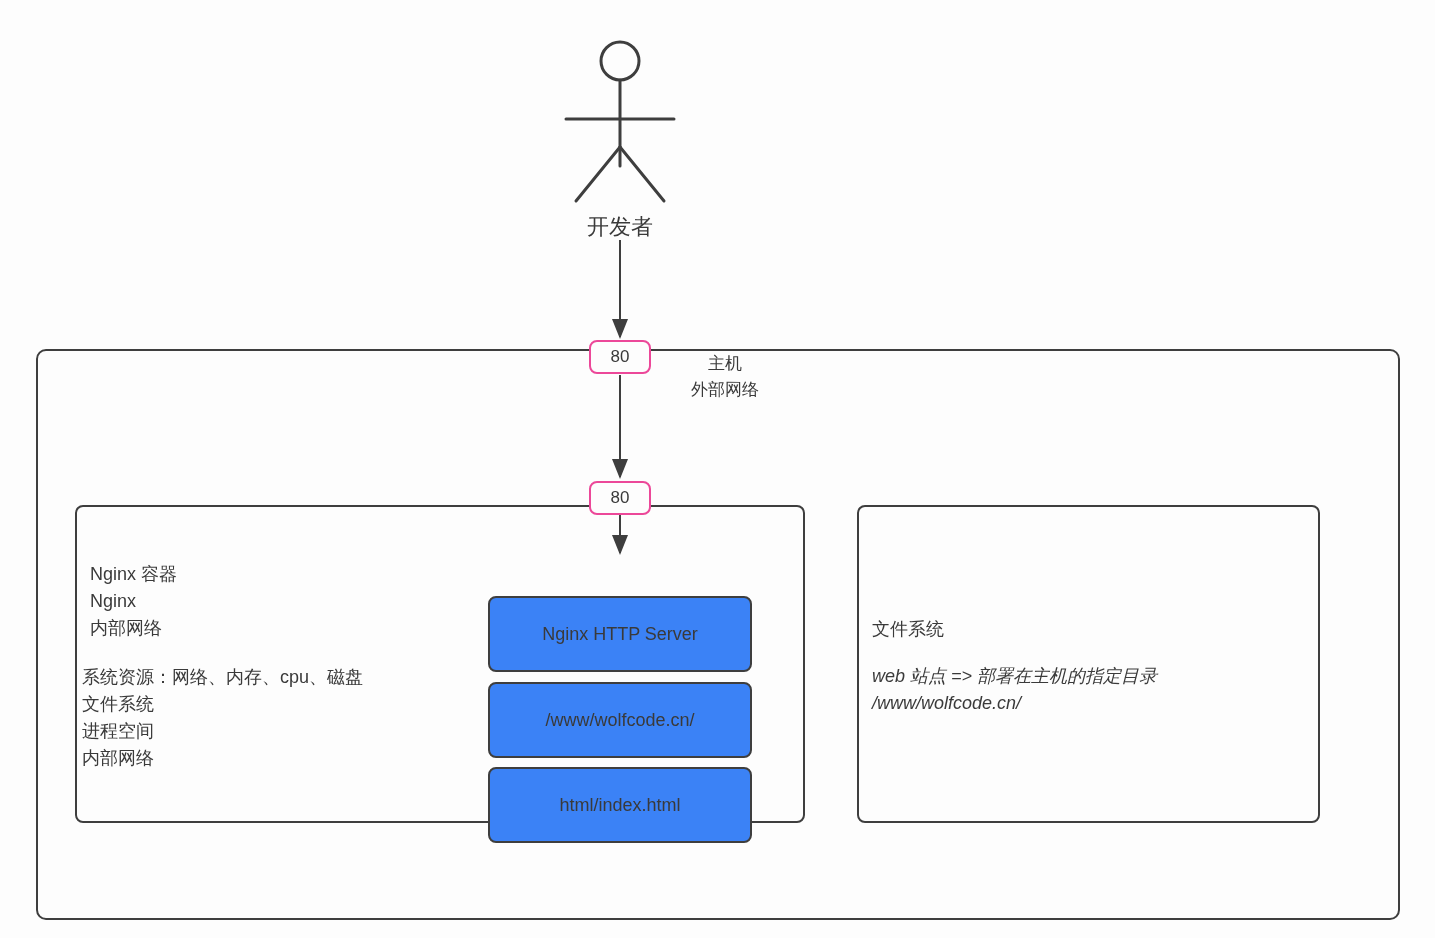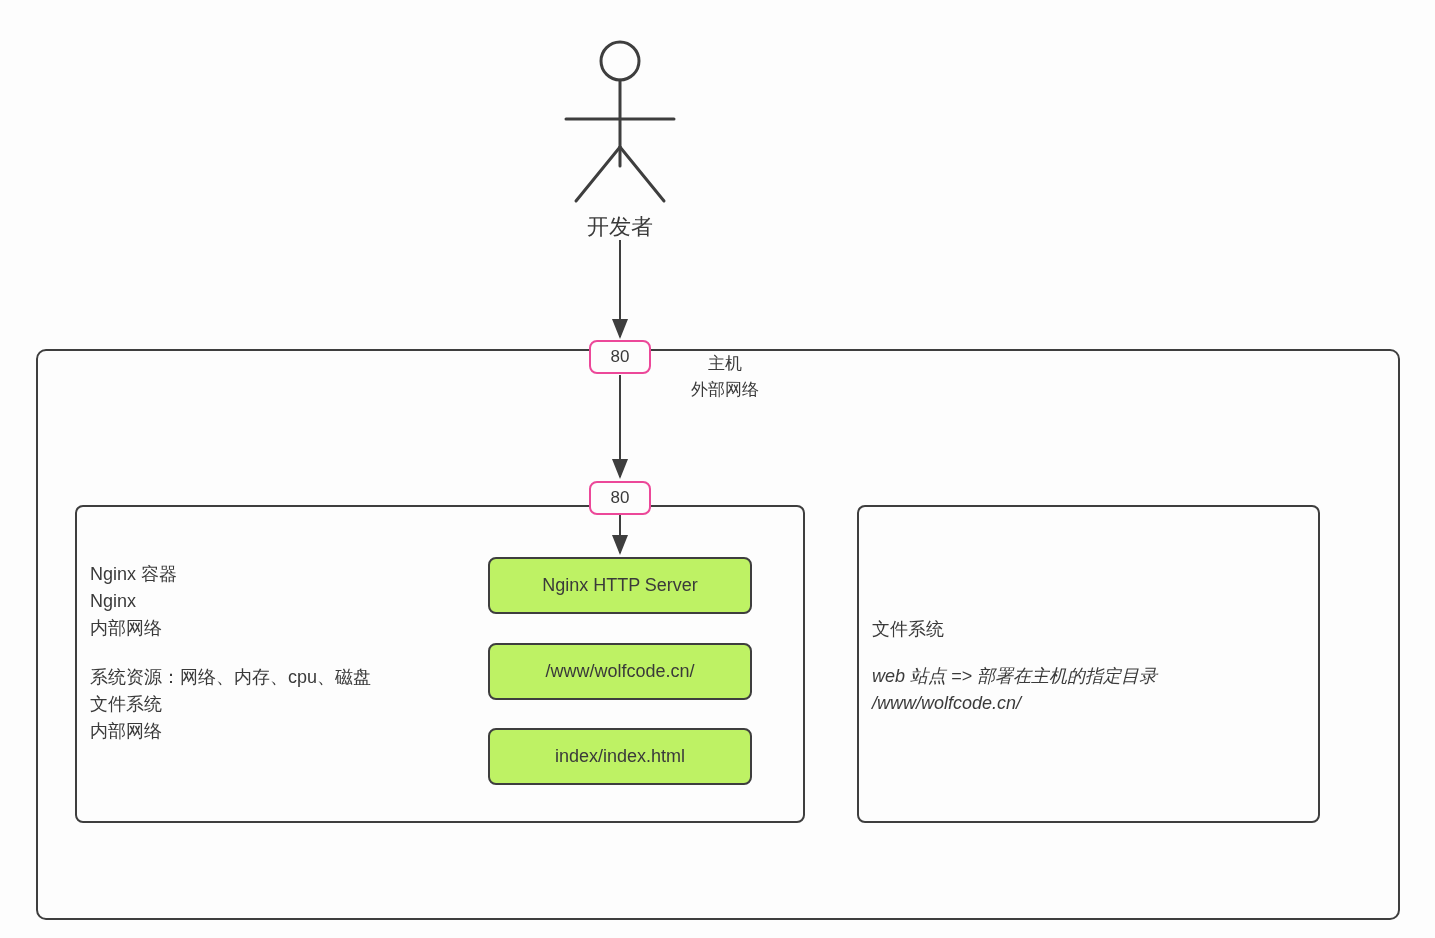--- a/index.html
+++ b/index.html
@@ -39,29 +39,30 @@
     z-index: 2;
   }
   .fs-box {
     left: 857px; top: 505px;
     width: 463px; height: 318px;
     z-index: 2;
   }
   .node {
     position: absolute;
     left: 488px;
-    width: 264px; height: 57px;
+    width: 264px; height: 76px;
     border: 2px solid #3e3e3e;
     border-radius: 8px;
-    background: #bef264;
+    background: #3b82f6;
     display: flex;
     align-items: center;
     justify-content: center;
     font-size: 18px;
     z-index: 3;
+    margin-top: 39px;
   }
   .node-nginx { top: 557px; }
   .node-www   { top: 643px; }
   .node-html  { top: 728px; }
   .port-badge {
     position: absolute;
     left: 589px;
     width: 62px; height: 34px;
     border: 2px solid #ec4899;
     border-radius: 8px;
@@ -82,21 +83,21 @@
     font-size: 22px;
   }
   .host-label {
     left: 659px; top: 351px;
     width: 132px;
     text-align: center;
     font-size: 17px;
     line-height: 26px;
   }
   .docker-info-top    { left: 90px; top: 561px; }
-  .docker-info-bottom { left: 90px; top: 664px; }
+  .docker-info-bottom { left: 82px; top: 664px; }
   .fs-title { left: 872px; top: 616px; }
   .fs-text  { left: 872px; top: 663px; font-style: italic; }
 </style>
 </head>
 <body>
 
 <div class="canvas">
 
   <div class="box outer-box"></div>
 
@@ -135,26 +136,27 @@
 
   <div class="label docker-info-top">
     <div>Nginx 容器</div>
     <div>Nginx</div>
     <div>内部网络</div>
   </div>
 
   <div class="label docker-info-bottom">
     <div>系统资源：网络、内存、cpu、磁盘</div>
     <div>文件系统</div>
+    <div>进程空间</div>
     <div>内部网络</div>
   </div>
 
   <div class="node node-nginx">Nginx HTTP Server</div>
   <div class="node node-www">/www/wolfcode.cn/</div>
-  <div class="node node-html">index/index.html</div>
+  <div class="node node-html">html/index.html</div>
 
   <div class="label fs-title">文件系统</div>
   <div class="label fs-text">
     <div>web 站点 =&gt; 部署在主机的指定目录</div>
     <div>/www/wolfcode.cn/</div>
   </div>
 
   <div class="port-badge port-badge-outer">80</div>
   <div class="port-badge port-badge-inner">80</div>
 

